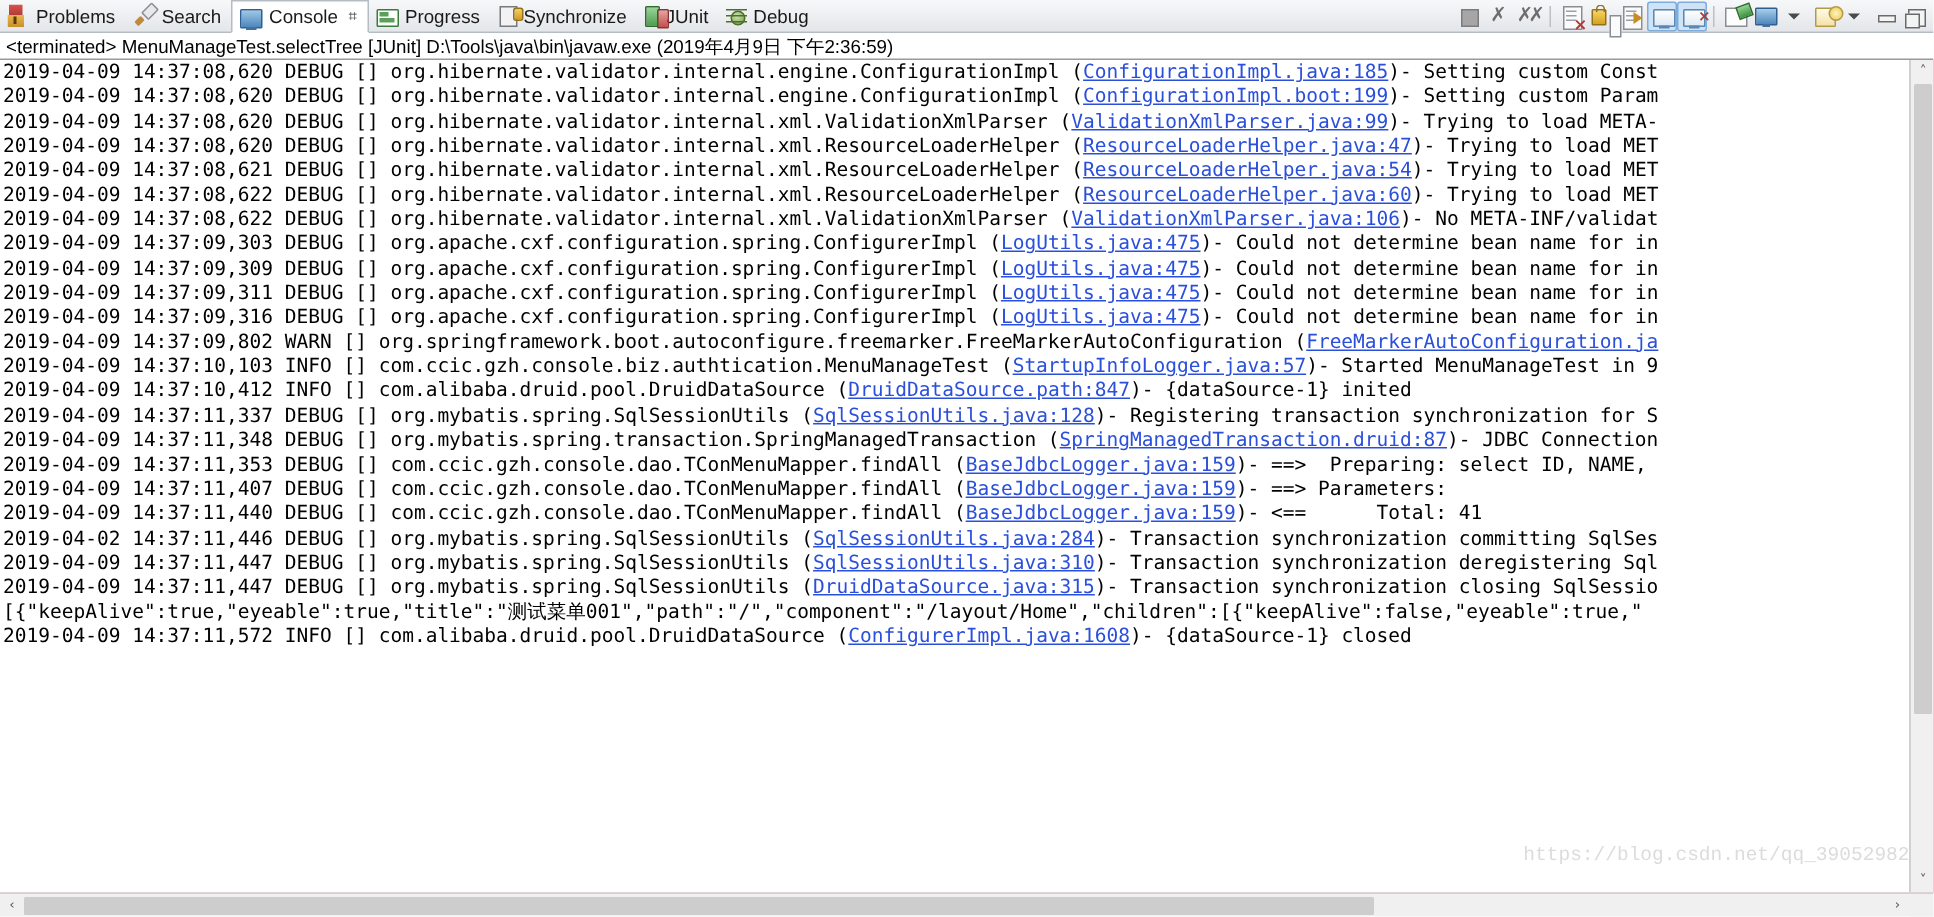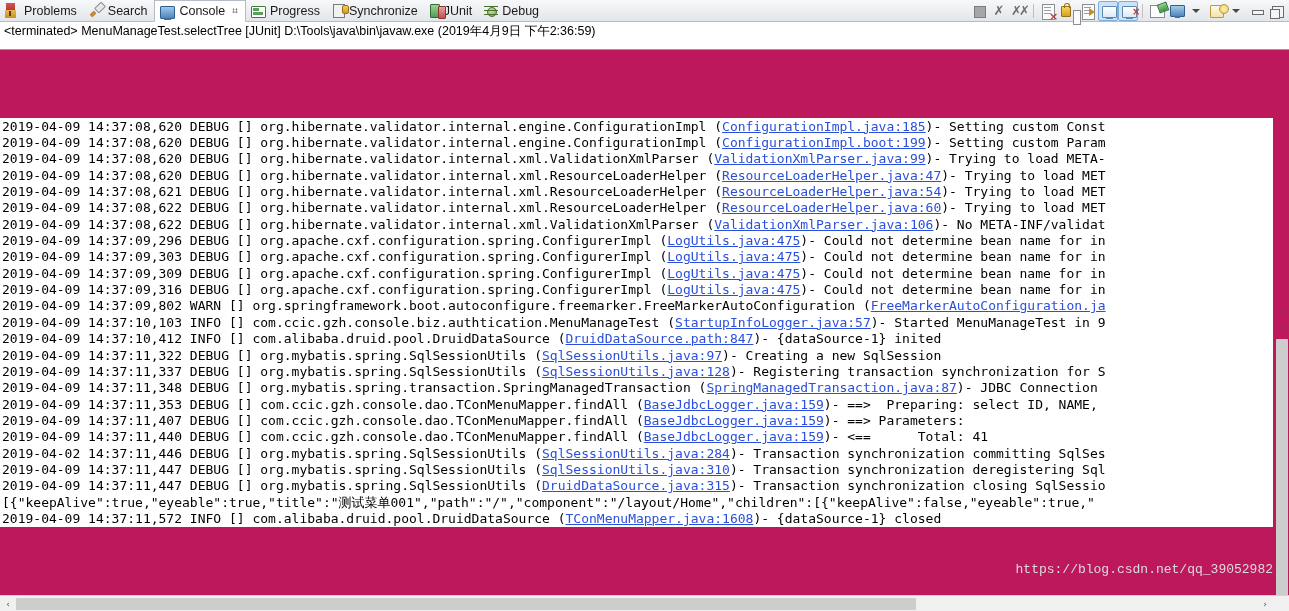--- a/index.html
+++ b/index.html
@@ -121,29 +121,29 @@
       background:linear-gradient(#fffbe8,#f3e2a8);border:1px solid #b49a45;border-radius:1px;}
   .g-new:after{content:"";position:absolute;left:8px;top:-2px;width:8px;height:8px;
       background:radial-gradient(circle,#fff4c0,#e9c94f);border:1px solid #b49a45;border-radius:50%;}
   .g-min{position:absolute;left:5px;top:9px;width:10px;height:3px;border:1px solid #6b6b6b;background:#f4f4f4;}
   .g-max{position:absolute;left:5px;top:5px;width:10px;height:10px;border:1px solid #6b6b6b;background:#f4f4f4;}
   .g-max:after{content:"";position:absolute;left:-3px;top:2px;width:8px;height:8px;
       border:1px solid #6b6b6b;background:#f4f4f4;}
 
   
   .subhead{
-    height:28px;min-height:18px;background:#ffffff;
+    height:18px;min-height:18px;background:#ffffff;
     border-bottom:1px solid #9a9a9a;
     font-size:12.5px;color:#000;line-height:18px;
     padding-left:4px;white-space:nowrap;overflow:hidden;
     box-sizing:border-box;
   }
 
   
-  .bodywrap{flex:1;display:flex;position:relative;background:#be185d;min-height:0;align-items:center;}
+  .bodywrap{flex:1;display:flex;position:relative;background:#be185d;min-height:0;}
   .console{
     flex:1;position:relative;overflow:hidden;background:#ffffff;
     font-family:"DejaVu Sans Mono","Liberation Mono",monospace;
     font-size:13px;line-height:16.35px;
     padding-top:1px;
     box-sizing:border-box;
   }
   .ln{
     white-space:pre;height:16.35px;line-height:16.35px;color:#000000;
     padding-left:2px;letter-spacing:0px;
@@ -285,38 +285,37 @@
 
   <div class="bodywrap">
     <div class="console" id="console-output">
         <div class="ln"><span>2019-04-09 14:37:08,620 DEBUG [] org.hibernate.validator.internal.engine.ConfigurationImpl (</span><span class="lk">ConfigurationImpl.java:185</span><span>)- Setting custom Const</span></div>
         <div class="ln"><span>2019-04-09 14:37:08,620 DEBUG [] org.hibernate.validator.internal.engine.ConfigurationImpl (</span><span class="lk">ConfigurationImpl.boot:199</span><span>)- Setting custom Param</span></div>
         <div class="ln"><span>2019-04-09 14:37:08,620 DEBUG [] org.hibernate.validator.internal.xml.ValidationXmlParser (</span><span class="lk">ValidationXmlParser.java:99</span><span>)- Trying to load META-</span></div>
         <div class="ln"><span>2019-04-09 14:37:08,620 DEBUG [] org.hibernate.validator.internal.xml.ResourceLoaderHelper (</span><span class="lk">ResourceLoaderHelper.java:47</span><span>)- Trying to load MET</span></div>
         <div class="ln"><span>2019-04-09 14:37:08,621 DEBUG [] org.hibernate.validator.internal.xml.ResourceLoaderHelper (</span><span class="lk">ResourceLoaderHelper.java:54</span><span>)- Trying to load MET</span></div>
         <div class="ln"><span>2019-04-09 14:37:08,622 DEBUG [] org.hibernate.validator.internal.xml.ResourceLoaderHelper (</span><span class="lk">ResourceLoaderHelper.java:60</span><span>)- Trying to load MET</span></div>
         <div class="ln"><span>2019-04-09 14:37:08,622 DEBUG [] org.hibernate.validator.internal.xml.ValidationXmlParser (</span><span class="lk">ValidationXmlParser.java:106</span><span>)- No META-INF/validat</span></div>
-        <div class="ln"><span>2019-04-09 14:37:09,296 DEBUG [] org.apache.cxf.configuration.spring.ConfigurerImpl (</span><span class="lk">LogUtils.java:475</span><span>)- Could not determine bean name for in</span></div>
         <div class="ln"><span>2019-04-09 14:37:09,303 DEBUG [] org.apache.cxf.configuration.spring.ConfigurerImpl (</span><span class="lk">LogUtils.java:475</span><span>)- Could not determine bean name for in</span></div>
         <div class="ln"><span>2019-04-09 14:37:09,309 DEBUG [] org.apache.cxf.configuration.spring.ConfigurerImpl (</span><span class="lk">LogUtils.java:475</span><span>)- Could not determine bean name for in</span></div>
+        <div class="ln"><span>2019-04-09 14:37:09,311 DEBUG [] org.apache.cxf.configuration.spring.ConfigurerImpl (</span><span class="lk">LogUtils.java:475</span><span>)- Could not determine bean name for in</span></div>
         <div class="ln"><span>2019-04-09 14:37:09,316 DEBUG [] org.apache.cxf.configuration.spring.ConfigurerImpl (</span><span class="lk">LogUtils.java:475</span><span>)- Could not determine bean name for in</span></div>
         <div class="ln"><span>2019-04-09 14:37:09,802 WARN [] org.springframework.boot.autoconfigure.freemarker.FreeMarkerAutoConfiguration (</span><span class="lk">FreeMarkerAutoConfiguration.ja</span></div>
         <div class="ln"><span>2019-04-09 14:37:10,103 INFO [] com.ccic.gzh.console.biz.authtication.MenuManageTest (</span><span class="lk">StartupInfoLogger.java:57</span><span>)- Started MenuManageTest in 9</span></div>
         <div class="ln"><span>2019-04-09 14:37:10,412 INFO [] com.alibaba.druid.pool.DruidDataSource (</span><span class="lk">DruidDataSource.path:847</span><span>)- {dataSource-1} inited</span></div>
-        <div class="ln"><span>2019-04-09 14:37:11,322 DEBUG [] org.mybatis.spring.SqlSessionUtils (</span><span class="lk">SqlSessionUtils.java:97</span><span>)- Creating a new SqlSession</span></div>
         <div class="ln"><span>2019-04-09 14:37:11,337 DEBUG [] org.mybatis.spring.SqlSessionUtils (</span><span class="lk">SqlSessionUtils.java:128</span><span>)- Registering transaction synchronization for S</span></div>
-        <div class="ln"><span>2019-04-09 14:37:11,348 DEBUG [] org.mybatis.spring.transaction.SpringManagedTransaction (</span><span class="lk">SpringManagedTransaction.java:87</span><span>)- JDBC Connection</span></div>
+        <div class="ln"><span>2019-04-09 14:37:11,348 DEBUG [] org.mybatis.spring.transaction.SpringManagedTransaction (</span><span class="lk">SpringManagedTransaction.druid:87</span><span>)- JDBC Connection</span></div>
         <div class="ln"><span>2019-04-09 14:37:11,353 DEBUG [] com.ccic.gzh.console.dao.TConMenuMapper.findAll (</span><span class="lk">BaseJdbcLogger.java:159</span><span>)- ==&gt;  Preparing: select ID, NAME,</span></div>
         <div class="ln"><span>2019-04-09 14:37:11,407 DEBUG [] com.ccic.gzh.console.dao.TConMenuMapper.findAll (</span><span class="lk">BaseJdbcLogger.java:159</span><span>)- ==&gt; Parameters:</span></div>
         <div class="ln"><span>2019-04-09 14:37:11,440 DEBUG [] com.ccic.gzh.console.dao.TConMenuMapper.findAll (</span><span class="lk">BaseJdbcLogger.java:159</span><span>)- &lt;==      Total: 41</span></div>
         <div class="ln"><span>2019-04-02 14:37:11,446 DEBUG [] org.mybatis.spring.SqlSessionUtils (</span><span class="lk">SqlSessionUtils.java:284</span><span>)- Transaction synchronization committing SqlSes</span></div>
         <div class="ln"><span>2019-04-09 14:37:11,447 DEBUG [] org.mybatis.spring.SqlSessionUtils (</span><span class="lk">SqlSessionUtils.java:310</span><span>)- Transaction synchronization deregistering Sql</span></div>
         <div class="ln"><span>2019-04-09 14:37:11,447 DEBUG [] org.mybatis.spring.SqlSessionUtils (</span><span class="lk">DruidDataSource.java:315</span><span>)- Transaction synchronization closing SqlSessio</span></div>
         <div class="ln jsonline"><span>[{"keepAlive":true,"eyeable":true,"title":"测试菜单001","path":"/","component":"/layout/Home","children":[{"keepAlive":false,"eyeable":true,"</span></div>
-        <div class="ln"><span>2019-04-09 14:37:11,572 INFO [] com.alibaba.druid.pool.DruidDataSource (</span><span class="lk">TConMenuMapper.java:1608</span><span>)- {dataSource-1} closed</span></div>
+        <div class="ln"><span>2019-04-09 14:37:11,572 INFO [] com.alibaba.druid.pool.DruidDataSource (</span><span class="lk">ConfigurerImpl.java:1608</span><span>)- {dataSource-1} closed</span></div>
       </div>
 
     <div class="vsb">
       <div class="up">˄</div>
       <div class="thumb" style="top:16px;height:420px;"></div>
       <div class="down">˅</div>
     </div>
 
     <div class="watermark">https://blog.csdn.net/qq_39052982</div>
   </div>

